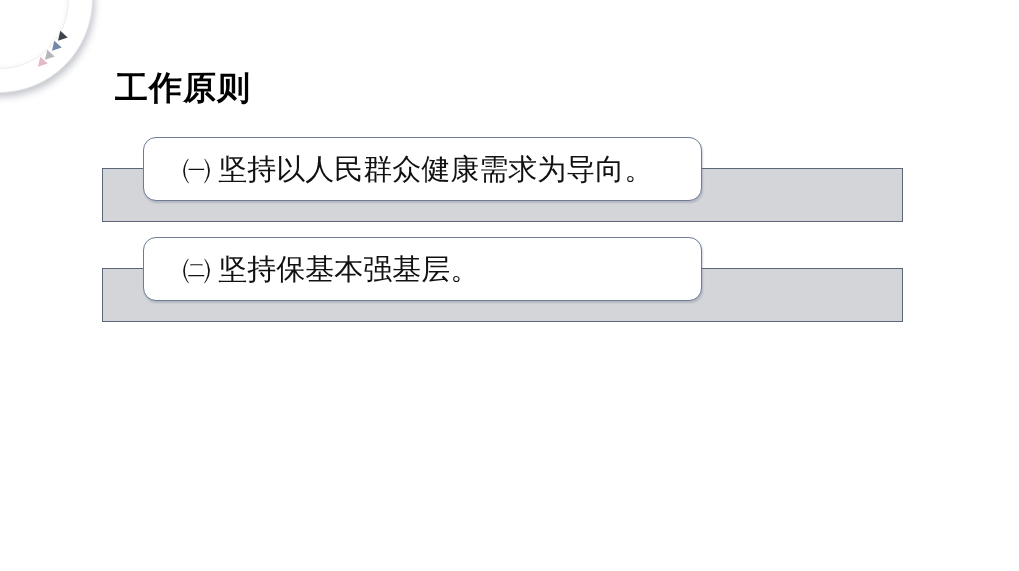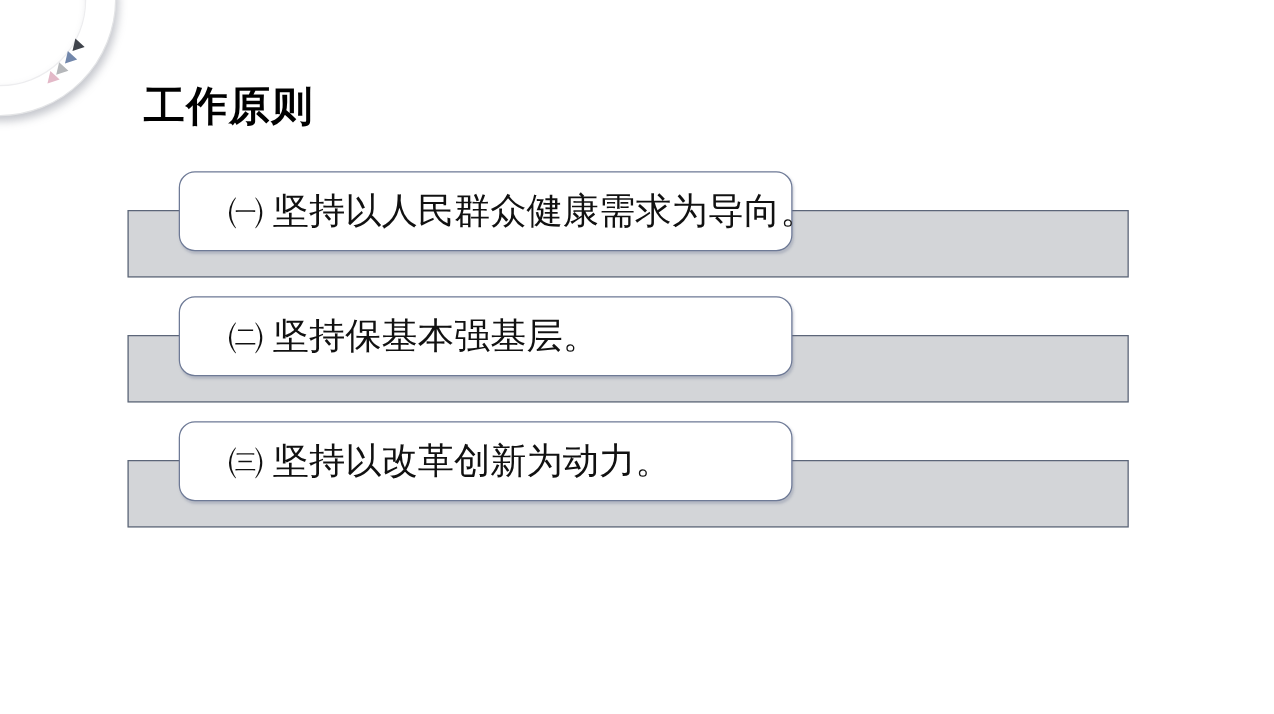--- a/index.html
+++ b/index.html
@@ -50,21 +50,21 @@
 
   
   .title {
     position: absolute; left: 115px; top: 70px;
     margin: 0;
     font-size: 33px;
     line-height: 1.1;
     font-weight: bold;
     letter-spacing: 1px;
     color: var(--title-text, #000000);
-    font-family: Liberation Mono, monospace;
+    font-family: Liberation Sans, sans-serif;
   }
 
   
   .row {
     position: absolute; left: 0;
     width: 1019px; height: 100px;
   }
   .row-1 { top: 137px; }
   .row-2 { top: 237px; }
   .row-3 { top: 337px; }
@@ -72,21 +72,21 @@
 
   .bar {
     position: absolute; left: 102px; top: 31px;
     width: 801px; height: 54px;
     box-sizing: border-box;
     background: var(--bar-fill, #d3d5d8);
     border: 1.5px solid var(--bar-border, #5c6679);
   }
   .box {
     position: absolute; left: 143px; top: 0;
-    width: 491px; height: 64px;
+    width: 559px; height: 64px;
     box-sizing: border-box;
     background: var(--box-fill, #ffffff);
     border: 1.5px solid var(--box-border, #6e7a96);
     border-radius: 13px;
     box-shadow: 1px 2px 2px rgba(95, 105, 135, 0.28);
     display: flex;
     align-items: center;
     padding-left: 38px;
   }
   .box-text {
@@ -119,21 +119,15 @@
     </div>
   </div>
 
   <div class="row row-2">
     <div class="bar"></div>
     <div class="box">
       <span class="box-text">㈡ 坚持保基本强基层。</span>
     </div>
   </div>
 
-  <div class="row row-3">
-    <div class="bar"></div>
-    <div class="box">
-      <span class="box-text">㈢ 坚持以改革创新为动力。</span>
-    </div>
-  </div>
 
 
 </div>
 
 </body></html>

